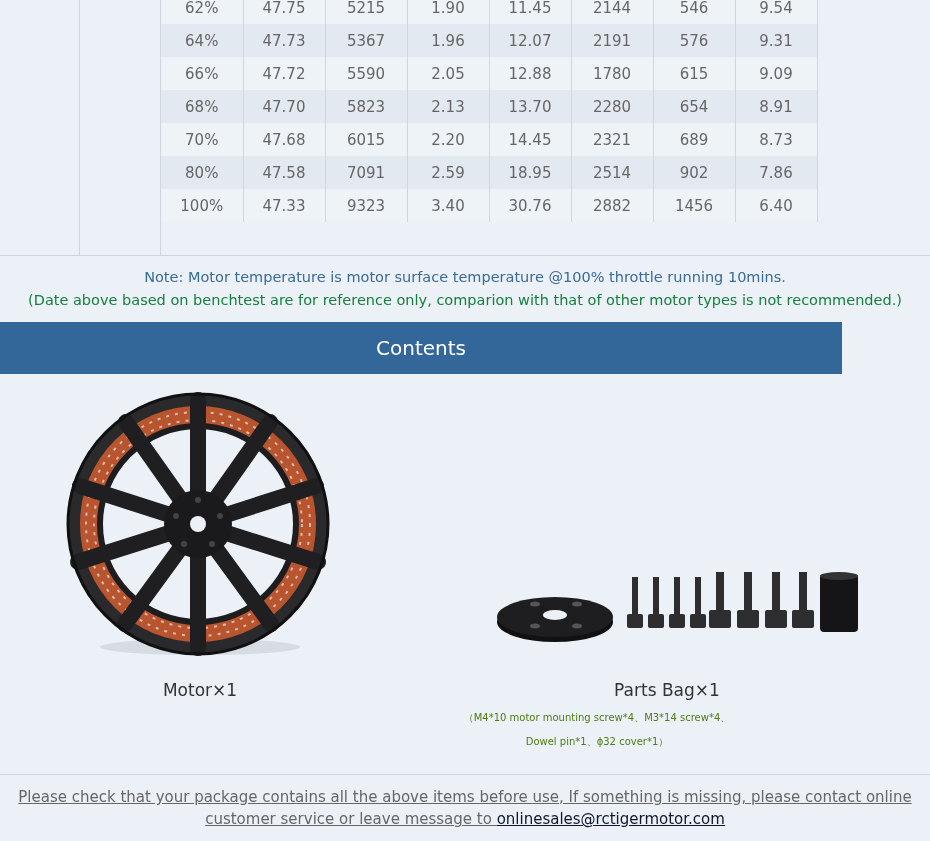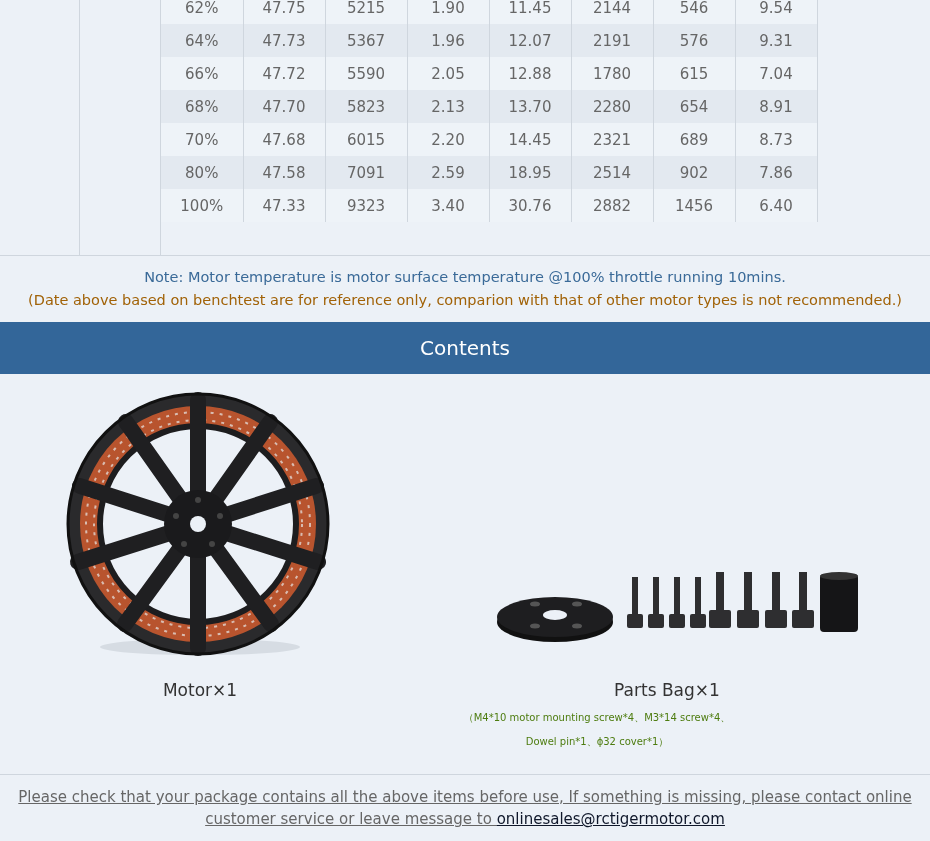--- a/index.html
+++ b/index.html
@@ -10,23 +10,23 @@
   .table-wrap { position: absolute; left: 0; top: 0; width: 930px; height: 300px; }
   .left-col-a { position: absolute; left: 79px; top: 0; width: 82px; height: 256px; border-left: 1px solid #cfd6de; border-right: 1px solid #cfd6de; }
   .data-table { position: absolute; left: 161px; top: -9px; border-collapse: collapse; }
   .data-table td { width: 82px; height: 33px; text-align: center; font-size: 15px; color: #666; border-right: 1px solid #cfd6de; padding: 0; }
   .data-table tr:nth-child(odd) td { background: #eef3f8; }
   .data-table tr:nth-child(even) td { background: #e3e9f0; }
   .table-bottom { position: absolute; left: 0; top: 255px; width: 930px; height: 1px; background: #cfd6de; }
 
   .notes { position: absolute; left: 0; top: 265px; width: 930px; text-align: center; }
   .note1 { font-size: 14.5px; color: #3a6a98; line-height: 24px; }
-  .note2 { font-size: 14.5px; color: #a16207; line-height: 22px; }
-
-  .contents-bar { position: absolute; left: 0; top: 322px; width: 930px; height: 52px; background: #336699; color: #fff; text-align: center; line-height: 52px; font-size: 20px; }
+  .note2 { font-size: 14.5px; color: #15803d; line-height: 22px; }
+
+  .contents-bar { position: absolute; left: 0; top: 322px; width: 842px; height: 52px; background: #336699; color: #fff; text-align: center; line-height: 52px; font-size: 20px; }
 
   .item-motor { position: absolute; left: 60px; top: 392px; width: 280px; }
   .item-parts { position: absolute; left: 490px; top: 392px; width: 390px; }
   .motor-img { width: 280px; height: 270px; display: block; }
   .parts-img { width: 390px; height: 270px; display: block; }
   .motor-label { position: absolute; left: 100px; top: 680px; width: 200px; text-align: center; font-size: 17px; color: #333; }
   .parts-label { position: absolute; left: 465px; top: 680px; width: 540px; text-align: center; font-size: 17px; color: #333; margin-left: -68px; }
   .parts-desc { position: absolute; left: 400px; top: 706px; width: 530px; text-align: center; font-size: 10px; color: #4d7c0f; line-height: 24px; margin-left: -68px; }
 
   .footer-line { position: absolute; left: 0; top: 774px; width: 930px; height: 1px; background: #cfd6de; }
@@ -61,21 +61,21 @@
           <td>9.31</td>
         </tr>
         <tr>
           <td>66%</td>
           <td>47.72</td>
           <td>5590</td>
           <td>2.05</td>
           <td>12.88</td>
           <td>1780</td>
           <td>615</td>
-          <td>7.04</td>
+          <td>9.09</td>
         </tr>
         <tr>
           <td>68%</td>
           <td>47.70</td>
           <td>5823</td>
           <td>2.13</td>
           <td>13.70</td>
           <td>2280</td>
           <td>654</td>
           <td>8.91</td>

